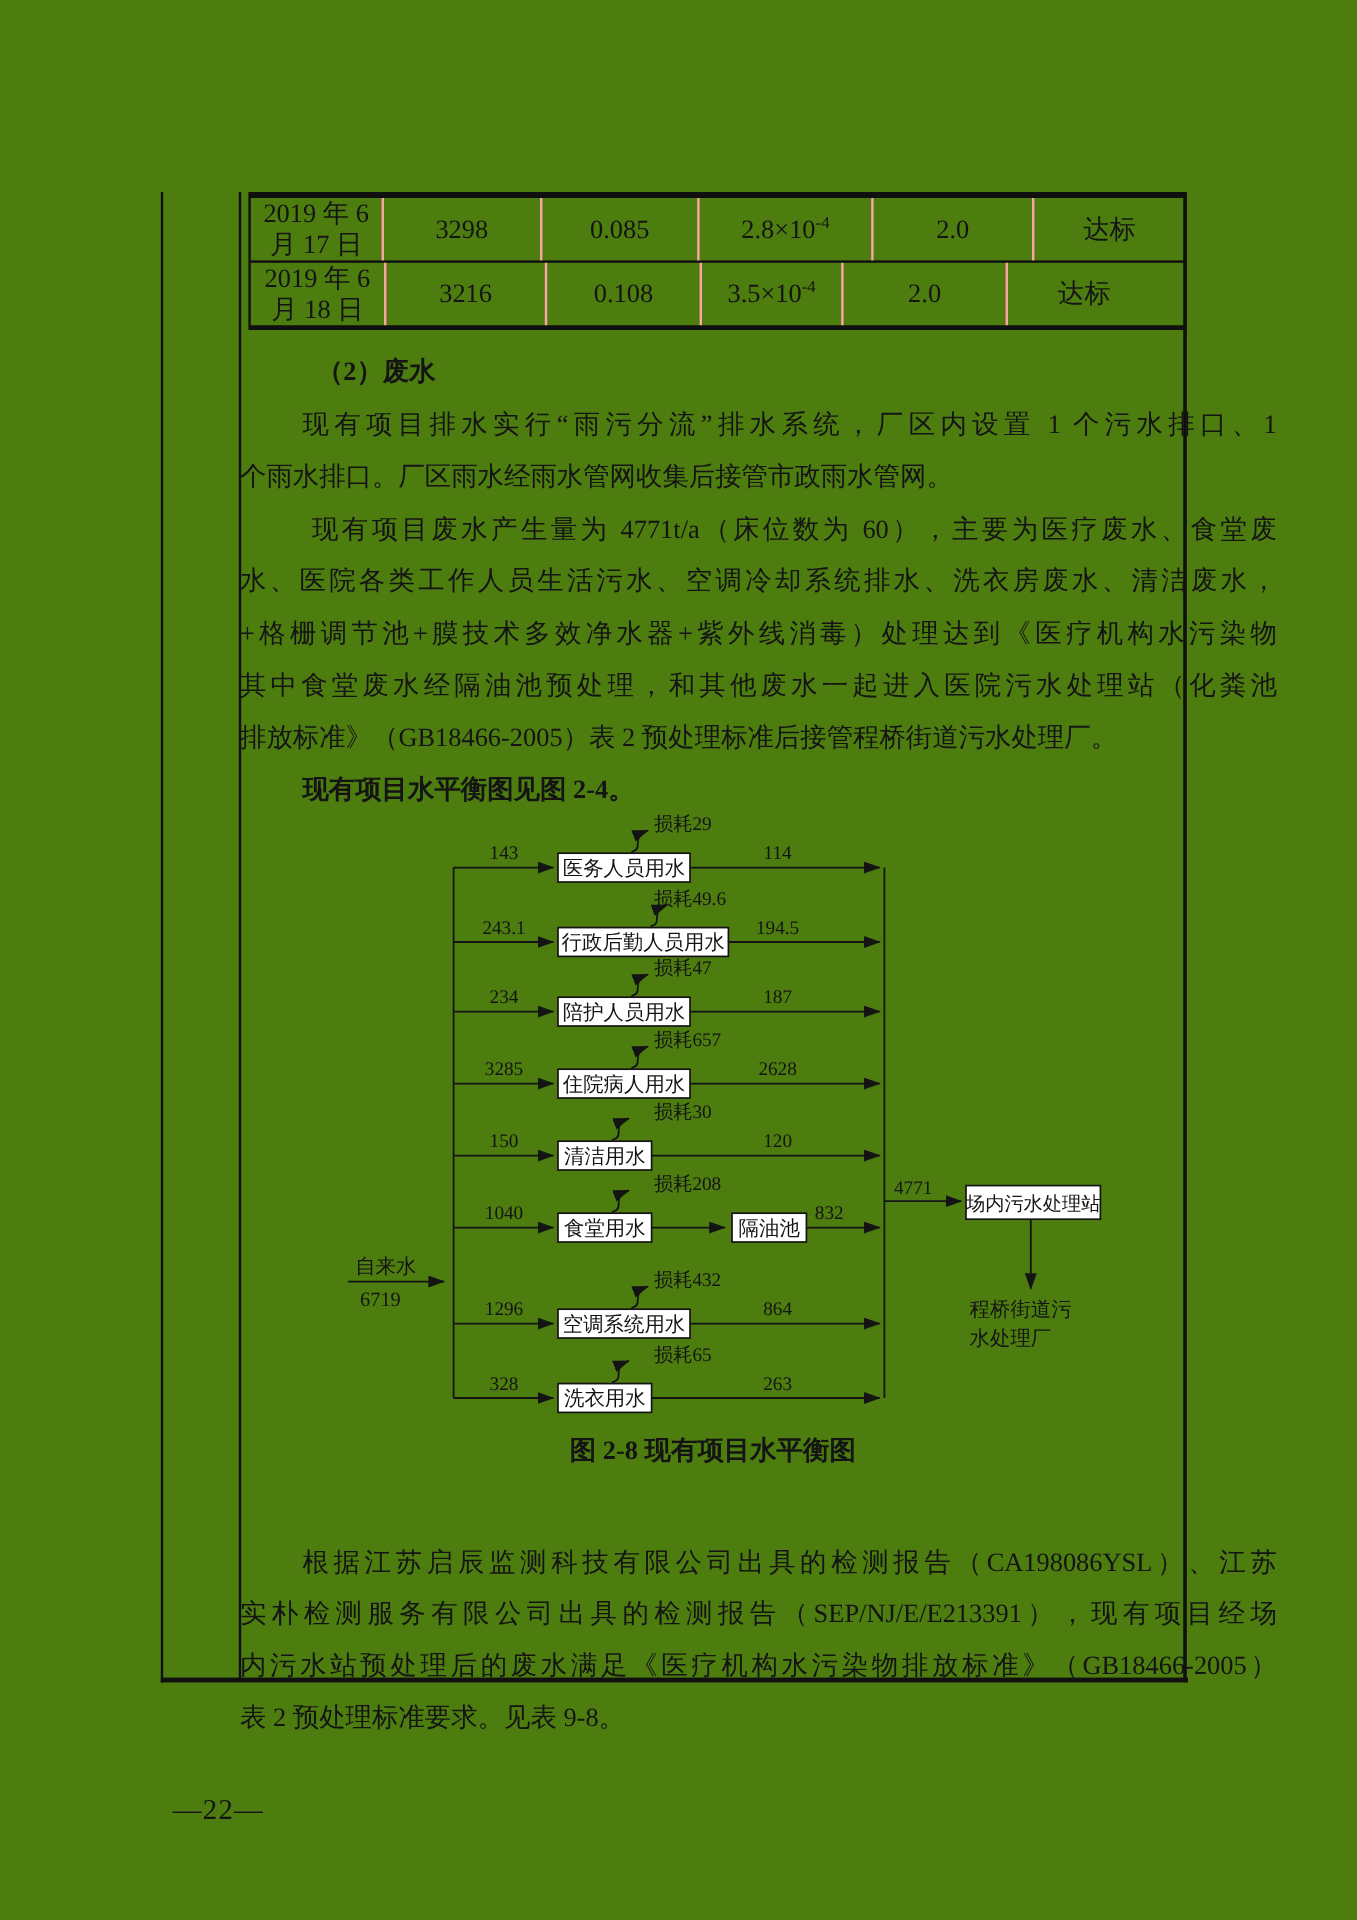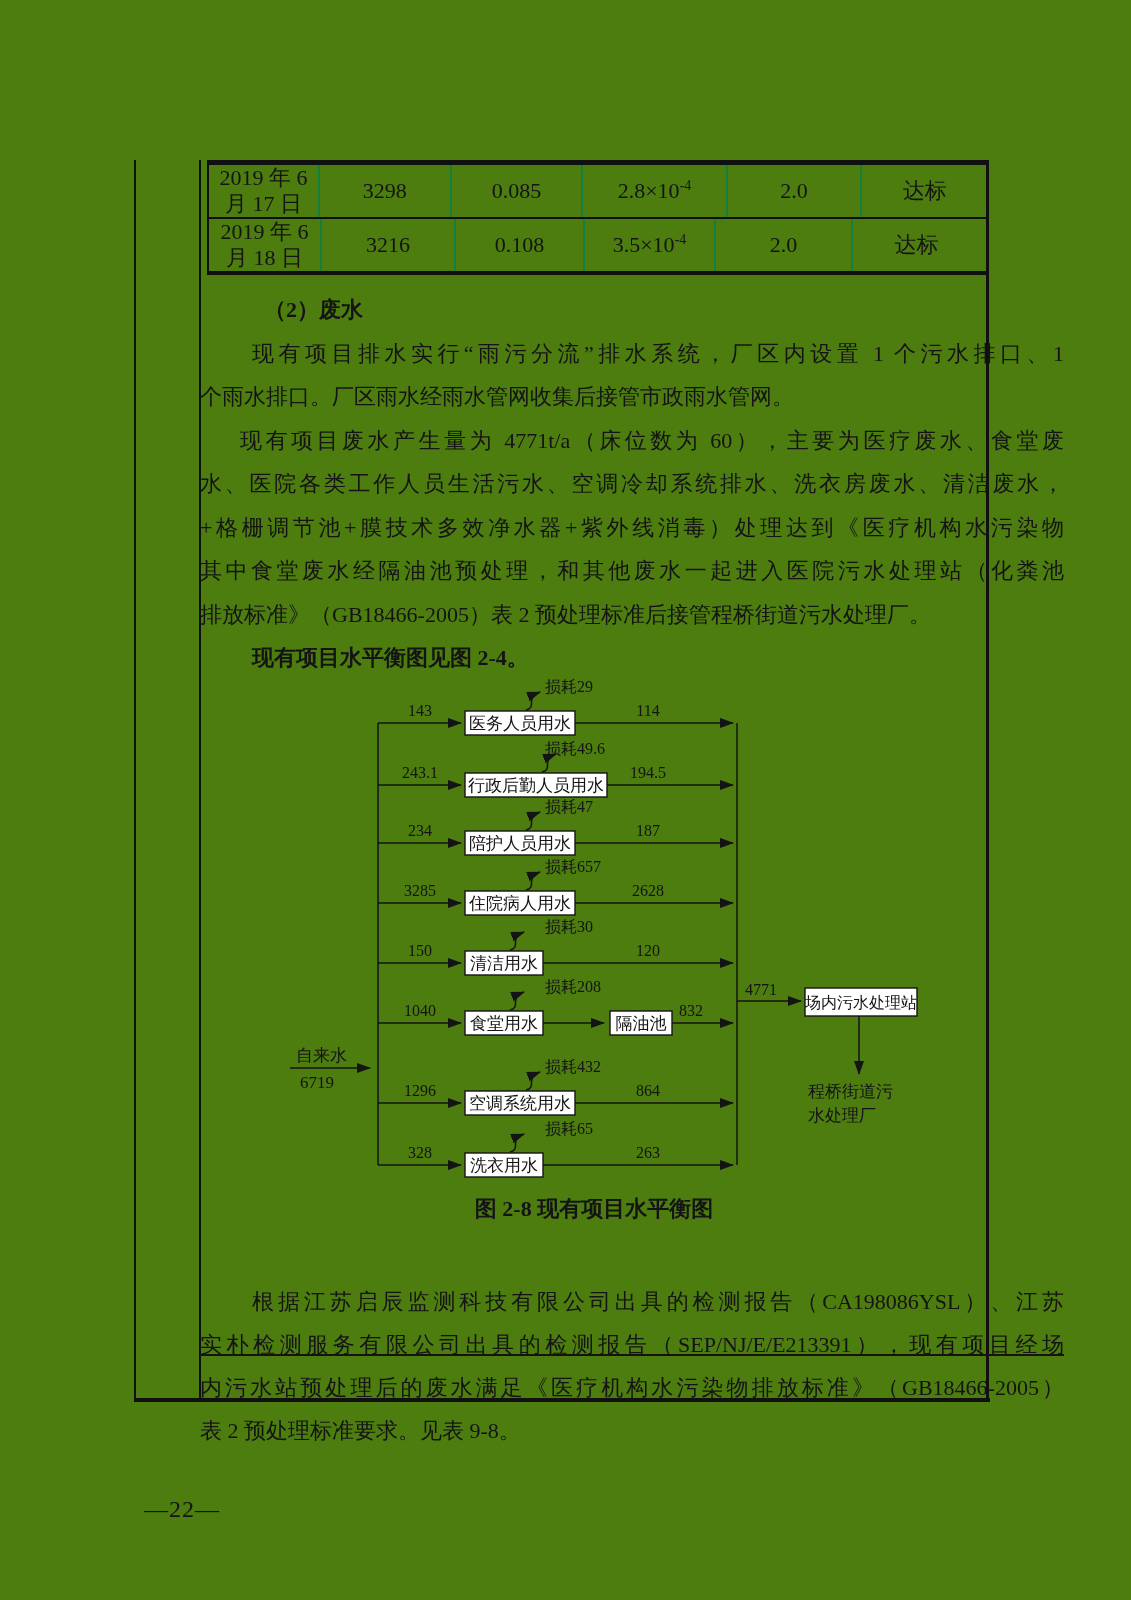--- a/index.html
+++ b/index.html
@@ -9,21 +9,21 @@
   .vl{position:absolute;top:160px;height:1242px;background:#101010;}
   .hl-bottom{position:absolute;left:134px;top:1398px;width:856px;height:4px;background:#101010;}
   
   .mini-table{position:absolute;left:207px;top:160px;width:778px;
               border-top:5px solid #101010;border-bottom:4px solid #101010;
               border-left:2px solid #101010;border-right:2px solid #101010;}
   .t-row{display:flex;height:52px;}
   .t-row2{border-top:2px solid #101010;}
   .t-cell{display:flex;flex-direction:column;justify-content:center;align-items:center;
           font-size:22px;box-sizing:border-box;line-height:26px;}
-  .t-cin{border-left:2px solid #15803d;}
+  .t-cin{border-left:2px solid #fca5a5;}
   sup{font-size:14px;line-height:0;}
   
   .text-block{position:absolute;left:200px;width:868px;font-size:22px;line-height:43.5px;}
   .b-line{white-space:nowrap;padding-right:4px;}
   .b-line.fill{text-align:justify;text-align-last:justify;}
   .bold{font-weight:bold;}
   .caption{position:absolute;left:200px;top:1194px;width:788px;text-align:center;
            font-size:22px;font-weight:bold;}
   .page-number{position:absolute;left:144px;top:1496px;font-size:24px;letter-spacing:1px;}
   
@@ -68,37 +68,37 @@
         <div class="t-cell" style="width: 111px;">
           <div>2019 年 6</div>
           <div>月 18 日</div>
         </div>
         <div class="t-cell t-cin" style="width: 134px;">
           <div>3216</div>
         </div>
         <div class="t-cell t-cin" style="width: 129px;">
           <div>0.108</div>
         </div>
-        <div class="t-cell t-cin" style="width: 131px;">
+        <div class="t-cell t-cin" style="width: 118px;">
           <div>3.5×10<sup>-4</sup></div>
         </div>
         <div class="t-cell t-cin" style="width: 137px;">
           <div>2.0</div>
         </div>
         <div class="t-cell t-cin" style="width: 129px;">
           <div>达标</div>
         </div>
       </div>
     </div>
 
   <div id="bodyTop" class="text-block" style="top:288px;">
       <div class="b-line bold" style="padding-left: 64px;">（2）废水</div>
       <div class="b-line fill" style="padding-left: 52px;">现有项目排水实行“雨污分流”排水系统，厂区内设置 1 个污水排口、1</div>
       <div class="b-line" style="padding-left: 0px;">个雨水排口。厂区雨水经雨水管网收集后接管市政雨水管网。</div>
-      <div class="b-line fill" style="padding-left: 40px;">现有项目废水产生量为 4771t/a（床位数为 60），主要为医疗废水、食堂废</div>
+      <div class="b-line fill" style="padding-left: 60px;">现有项目废水产生量为 4771t/a（床位数为 60），主要为医疗废水、食堂废</div>
       <div class="b-line fill" style="padding-left: 0px;">水、医院各类工作人员生活污水、空调冷却系统排水、洗衣房废水、清洁废水，</div>
       <div class="b-line fill" style="padding-left: 0px;">+格栅调节池+膜技术多效净水器+紫外线消毒）处理达到《医疗机构水污染物</div>
       <div class="b-line fill" style="padding-left: 0px;">其中食堂废水经隔油池预处理，和其他废水一起进入医院污水处理站（化粪池</div>
       <div class="b-line" style="padding-left: 0px;">排放标准》（GB18466-2005）表 2 预处理标准后接管程桥街道污水处理厂。</div>
       <div class="b-line bold" style="padding-left: 52px;">现有项目水平衡图见图 2-4。</div>
     </div>
 
   <svg id="wbd" width="680" height="560" viewBox="280 650 680 560">
       <defs>
         <marker id="ah" markerUnits="userSpaceOnUse" markerWidth="16" markerHeight="12" refX="13" refY="5" orient="auto">
@@ -183,19 +183,19 @@
       <text x="861" y="1008" text-anchor="middle" font-size="16">场内污水处理站</text>
       <line x1="859" y1="1016" x2="859" y2="1074" marker-end="url(#ah)"></line>
       <text x="808" y="1097" text-anchor="start" font-size="17">程桥街道污</text>
       <text x="808" y="1121" text-anchor="start" font-size="17">水处理厂</text>
     </svg>
 
   <div class="caption">图 2-8 现有项目水平衡图</div>
 
   <div id="bodyBottom" class="text-block" style="top:1280px;line-height:43px;">
       <div class="b-line fill" style="padding-left: 52px;">根据江苏启辰监测科技有限公司出具的检测报告（CA198086YSL）、江苏</div>
-      <div class="b-line fill" style="padding-left: 0px; text-decoration: underline;">实朴检测服务有限公司出具的检测报告（SEP/NJ/E/E213391），现有项目经场</div>
+      <div class="b-line fill" style="padding-left: 0px;">实朴检测服务有限公司出具的检测报告（SEP/NJ/E/E213391），现有项目经场</div>
       <div class="b-line fill" style="padding-left: 0px;">内污水站预处理后的废水满足《医疗机构水污染物排放标准》（GB18466-2005）</div>
       <div class="b-line" style="padding-left: 0px;">表 2 预处理标准要求。见表 9-8。</div>
     </div>
 
   <div class="page-number">—22—</div>
 </div>
 
 </body></html>

